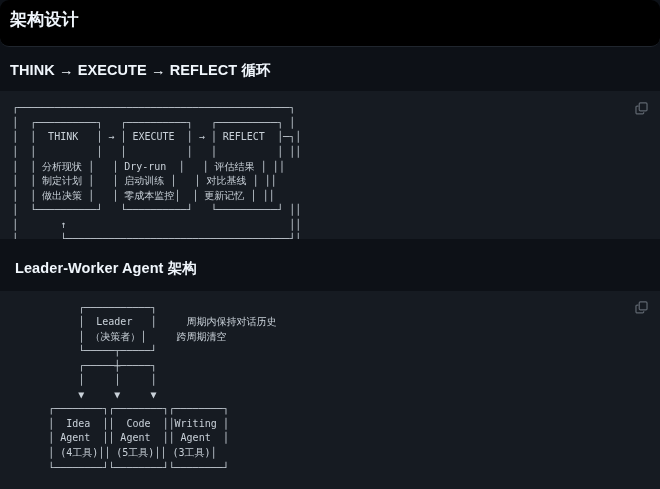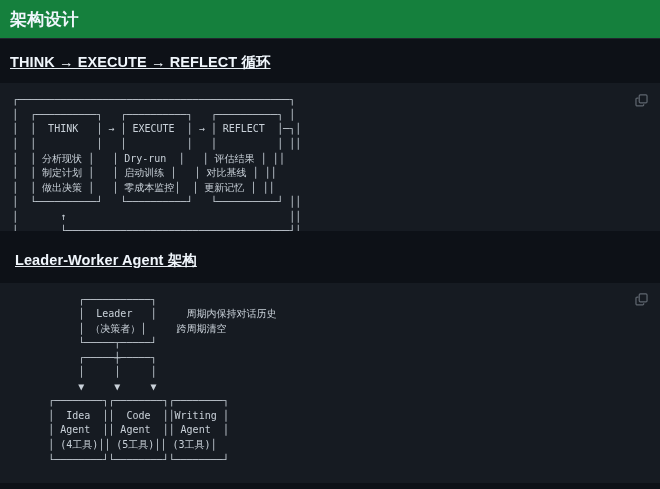--- a/index.html
+++ b/index.html
@@ -20,37 +20,37 @@
   .page {
     width: 660px;
     height: 489px;
     position: relative;
     box-sizing: border-box;
     background: #0d1117;
   }
 
   
   .h1-wrap {
-    padding: 9px 10px 8px 10px;
+    padding: 9px 10px 16px 10px;
     border-bottom: 1px solid #20262e;
-    background: #15803d;
+    background: #000000;
+    border-radius: 9px;
   }
   .h1 {
     font-size: 17px;
     font-weight: bold;
     line-height: 1.25;
     color: #f0f6fc;
     letter-spacing: .2px;
     margin: 0;
   }
 
   .h2-wrap {
     padding: 14px 10px 12px 10px;
     background: #0d1117;
-    text-decoration: underline;
   }
   .h2 {
     font-size: 14.5px;
     font-weight: bold;
     line-height: 1.25;
     color: #f0f6fc;
     margin: 0;
     letter-spacing: .1px;
   }
 

